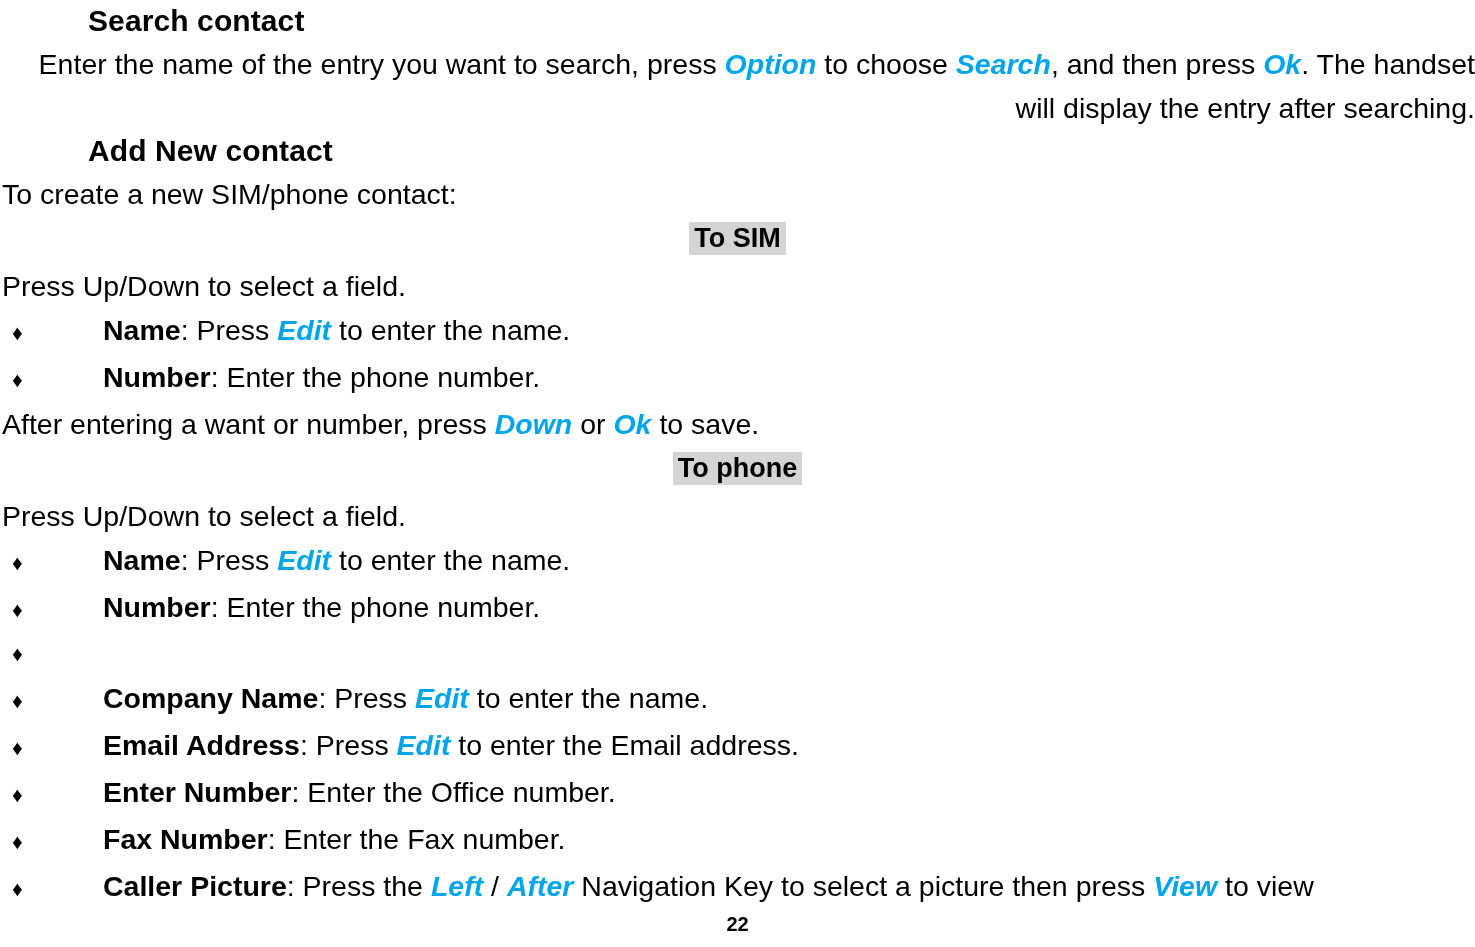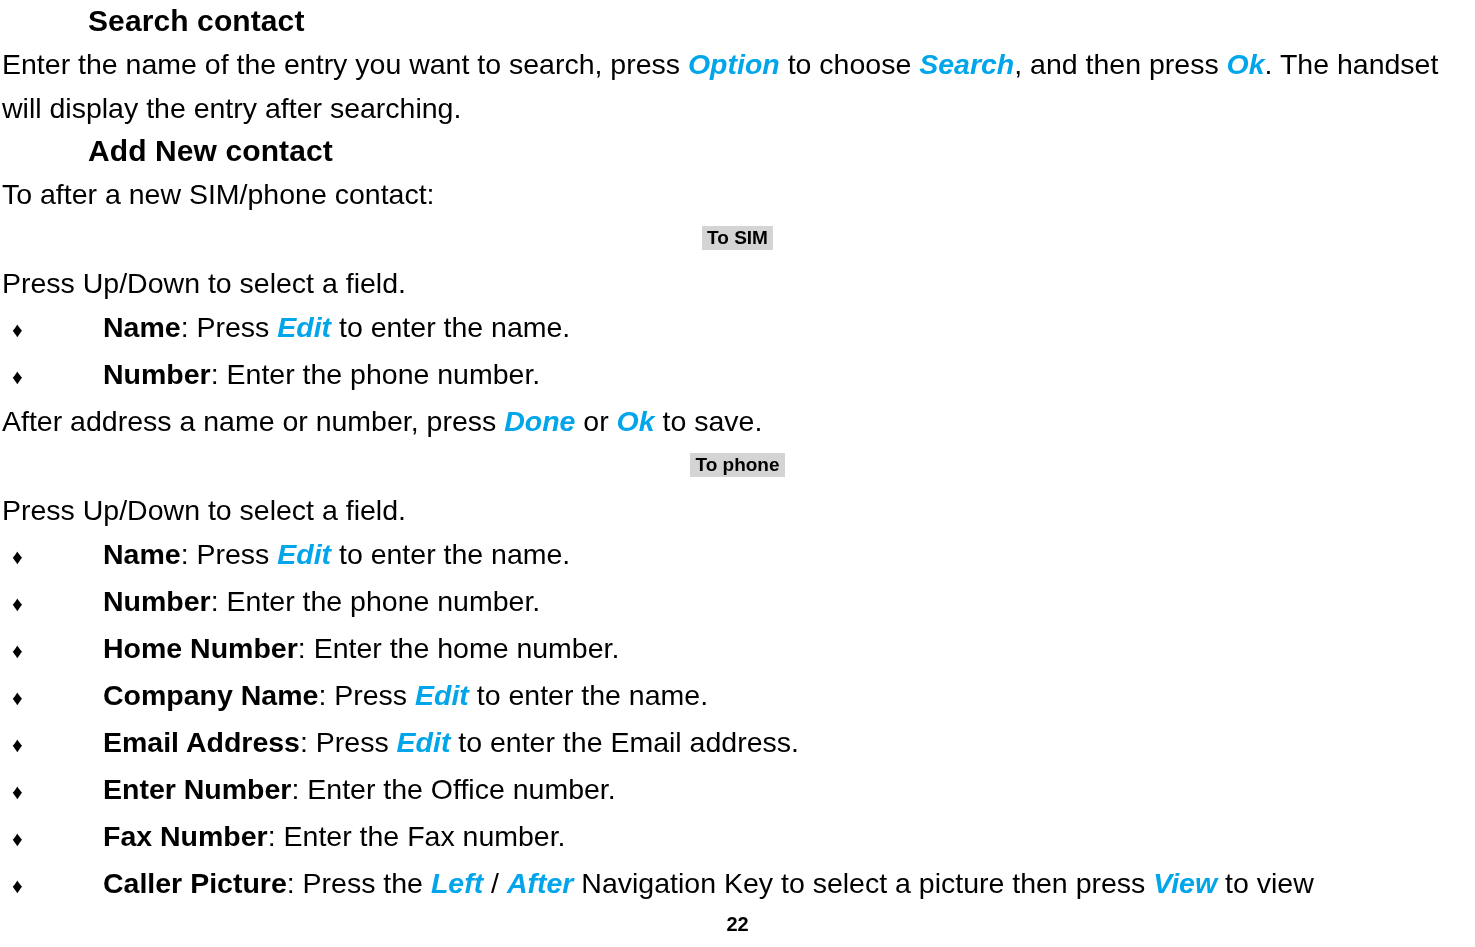--- a/index.html
+++ b/index.html
@@ -37,29 +37,30 @@
   
   .para {
     font-size: 28.5px;
     line-height: 44px;
     margin: 0;
     padding-left: 2px;
     white-space: nowrap;
   }
   .para.wrap {
     white-space: normal;
+    text-align: right;
   }
   
   .center-line {
     text-align: center;
     line-height: 44px;
     margin: 0;
   }
   .hl {
-    font-size: 19px;
+    font-size: 27px;
     font-weight: bold;
     background: #d4d4d4;
     padding: 1px 5px 2px 5px;
   }
   
   .bullet-row {
     display: flex;
     align-items: baseline;
     line-height: 44px;
     margin: 0;
@@ -108,61 +109,60 @@
   <div class="doc-body">
 
     <h2 class="heading">Search contact</h2>
 
     <p class="para wrap">
       <span>Enter the name of the entry you want to search, press </span><span class="cy">Option</span><span> to choose </span><span class="cy">Search</span><span>, and then press </span><span class="cy">Ok</span><span>. The handset will display the entry after searching.</span>
     </p>
 
     <h2 class="heading">Add New contact</h2>
 
-    <p class="para">To after a new SIM/phone contact:</p>
+    <p class="para">To create a new SIM/phone contact:</p>
 
     <div class="center-line">
       <span class="hl">To SIM</span>
     </div>
 
     <p class="para">Press Up/Down to select a field.</p>
 
     <div class="bullet-row">
       <span class="bullet-mark">♦</span>
       <span class="bullet-text"><b>Name</b><span>: Press </span><span class="cy">Edit</span><span> to enter the name.</span></span>
     </div>
 
     <div class="bullet-row">
       <span class="bullet-mark">♦</span>
       <span class="bullet-text"><b>Number</b><span>: Enter the phone number.</span><span class="cy"></span><span></span></span>
     </div>
 
     <p class="para">
-      <span>After address a name or number, press </span><span class="cy">Done</span><span> or </span><span class="cy">Ok</span><span> to save.</span>
+      <span>After entering a want or number, press </span><span class="cy">Down</span><span> or </span><span class="cy">Ok</span><span> to save.</span>
     </p>
 
     <div class="center-line">
       <span class="hl">To phone</span>
     </div>
 
     <p class="para">Press Up/Down to select a field.</p>
 
     <div class="bullet-row">
       <span class="bullet-mark">♦</span>
       <span class="bullet-text"><b>Name</b><span>: Press </span><span class="cy">Edit</span><span> to enter the name.</span></span>
     </div>
 
     <div class="bullet-row">
       <span class="bullet-mark">♦</span>
       <span class="bullet-text"><b>Number</b><span>: Enter the phone number.</span><span class="cy"></span><span></span></span>
     </div>
 
     <div class="bullet-row">
       <span class="bullet-mark">♦</span>
-      <span class="bullet-text"><b>Home Number</b><span>: Enter the home number.</span><span class="cy"></span><span></span></span>
     </div>
 
     <div class="bullet-row">
       <span class="bullet-mark">♦</span>
       <span class="bullet-text"><b>Company Name</b><span>: Press </span><span class="cy">Edit</span><span> to enter the name.</span></span>
     </div>
 
     <div class="bullet-row">
       <span class="bullet-mark">♦</span>
       <span class="bullet-text"><b>Email Address</b><span>: Press </span><span class="cy">Edit</span><span> to enter the Email address.</span></span>

